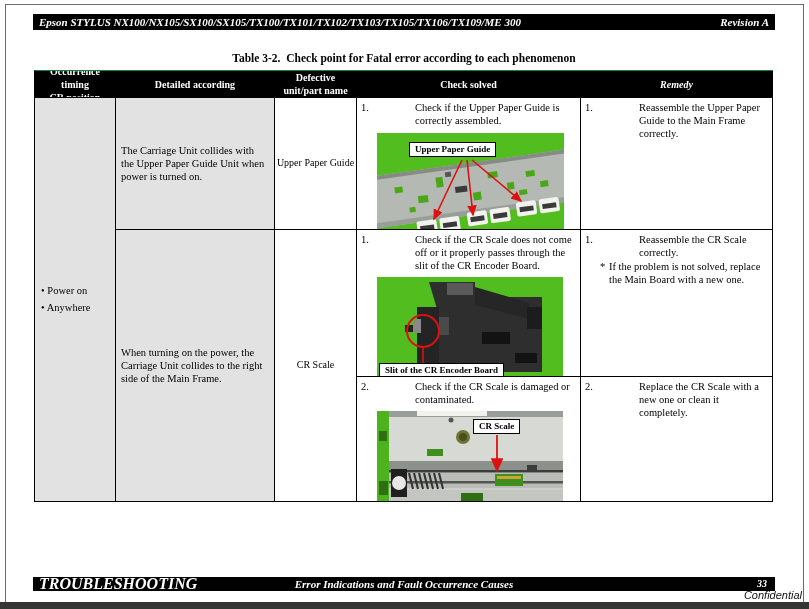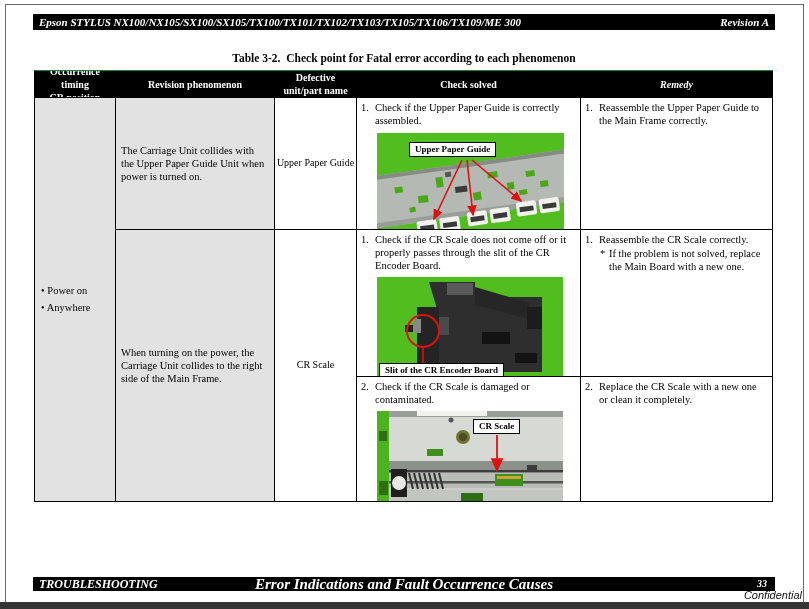--- a/index.html
+++ b/index.html
@@ -23,35 +23,35 @@
   .c{border-right:1px solid #000;border-bottom:1px solid #000;box-sizing:border-box;overflow:hidden;background:#fff;}
   .th{background:#000;color:#fff;font-weight:bold;display:flex;align-items:center;justify-content:center;
     text-align:center;font-size:10px;line-height:1.3;white-space:pre-line;}
   .gray{background:#e2e2e2;}
   .vcenter{display:flex;align-items:center;}
   .cboth{display:flex;align-items:center;justify-content:center;text-align:center;}
   .pad{padding:3px 5px;}
   .listcell{padding:3px 4px 2px 4px;}
   .li{display:flex;}
   .li .num{width:14px;flex:none;}
-  .li .txt{flex:1;}
+  .li .txt{flex:1;margin-left:40px;}
   .note{display:flex;margin:1px 0 0 15px;}
   .note .star{width:9px;flex:none;}
   .bullets div{line-height:1.55;}
 
   .photo{position:relative;margin-left:16px;}
   .photo svg{display:block;}
   .plabel{position:absolute;background:#fff;border:1px solid #000;font-weight:bold;font-size:9px;
     line-height:13px;padding:0 5px;white-space:nowrap;font-family:"Liberation Serif",serif;}
 
   .botbar{position:absolute;left:33px;top:577px;width:742px;height:14px;background:#000;}
   .botbar .bleft{position:absolute;left:6px;top:0;height:14px;line-height:14px;color:#fff;
-    font-weight:bold;font-style:italic;font-size:12px;}
+    font-weight:bold;font-style:italic;font-size:16px;}
   .botbar .bcenter{position:absolute;left:0;top:0;width:100%;height:14px;line-height:14px;text-align:center;
-    color:#fff;font-weight:bold;font-style:italic;font-size:15px;}
+    color:#fff;font-weight:bold;font-style:italic;font-size:11px;}
   .botbar .bright{position:absolute;right:8px;top:0;height:14px;line-height:14px;color:#fff;
     font-weight:bold;font-style:italic;font-size:10px;}
   .confidential{position:absolute;right:7px;top:589px;font-family:"Liberation Sans",sans-serif;
     font-style:italic;font-size:11px;color:#111;}
 </style>
 </head>
 <body>
 
 <div class="page">
   <div class="page-frame"></div>
@@ -61,21 +61,21 @@
     <span>Epson STYLUS NX100/NX105/SX100/SX105/TX100/TX101/TX102/TX103/TX105/TX106/TX109/ME 300</span>
     <span>Revision A</span>
   </div>
 
   <div class="doc-title">Table 3-2.  Check point for Fatal error according to each phenomenon</div>
 
   <div class="tbl">
 
     <div class="c th" style="grid-column:1;grid-row:1;">Occurrence timing
 CR position</div>
-    <div class="c th" style="grid-column:2;grid-row:1;">Revision phenomenon</div>
+    <div class="c th" style="grid-column:2;grid-row:1;">Detailed according</div>
     <div class="c th" style="grid-column:3;grid-row:1;">Defective
 unit/part name</div>
     <div class="c th" style="grid-column:4;grid-row:1;">Check solved</div>
     <div class="c th" style="grid-column:5;grid-row:1;font-style:italic;">Remedy</div>
 
     <div class="c gray vcenter bullets" style="grid-column:1;grid-row:2/5;padding-left:6px;">
       <div>
         <div>• Power on</div>
         <div>• Anywhere</div>
       </div>

